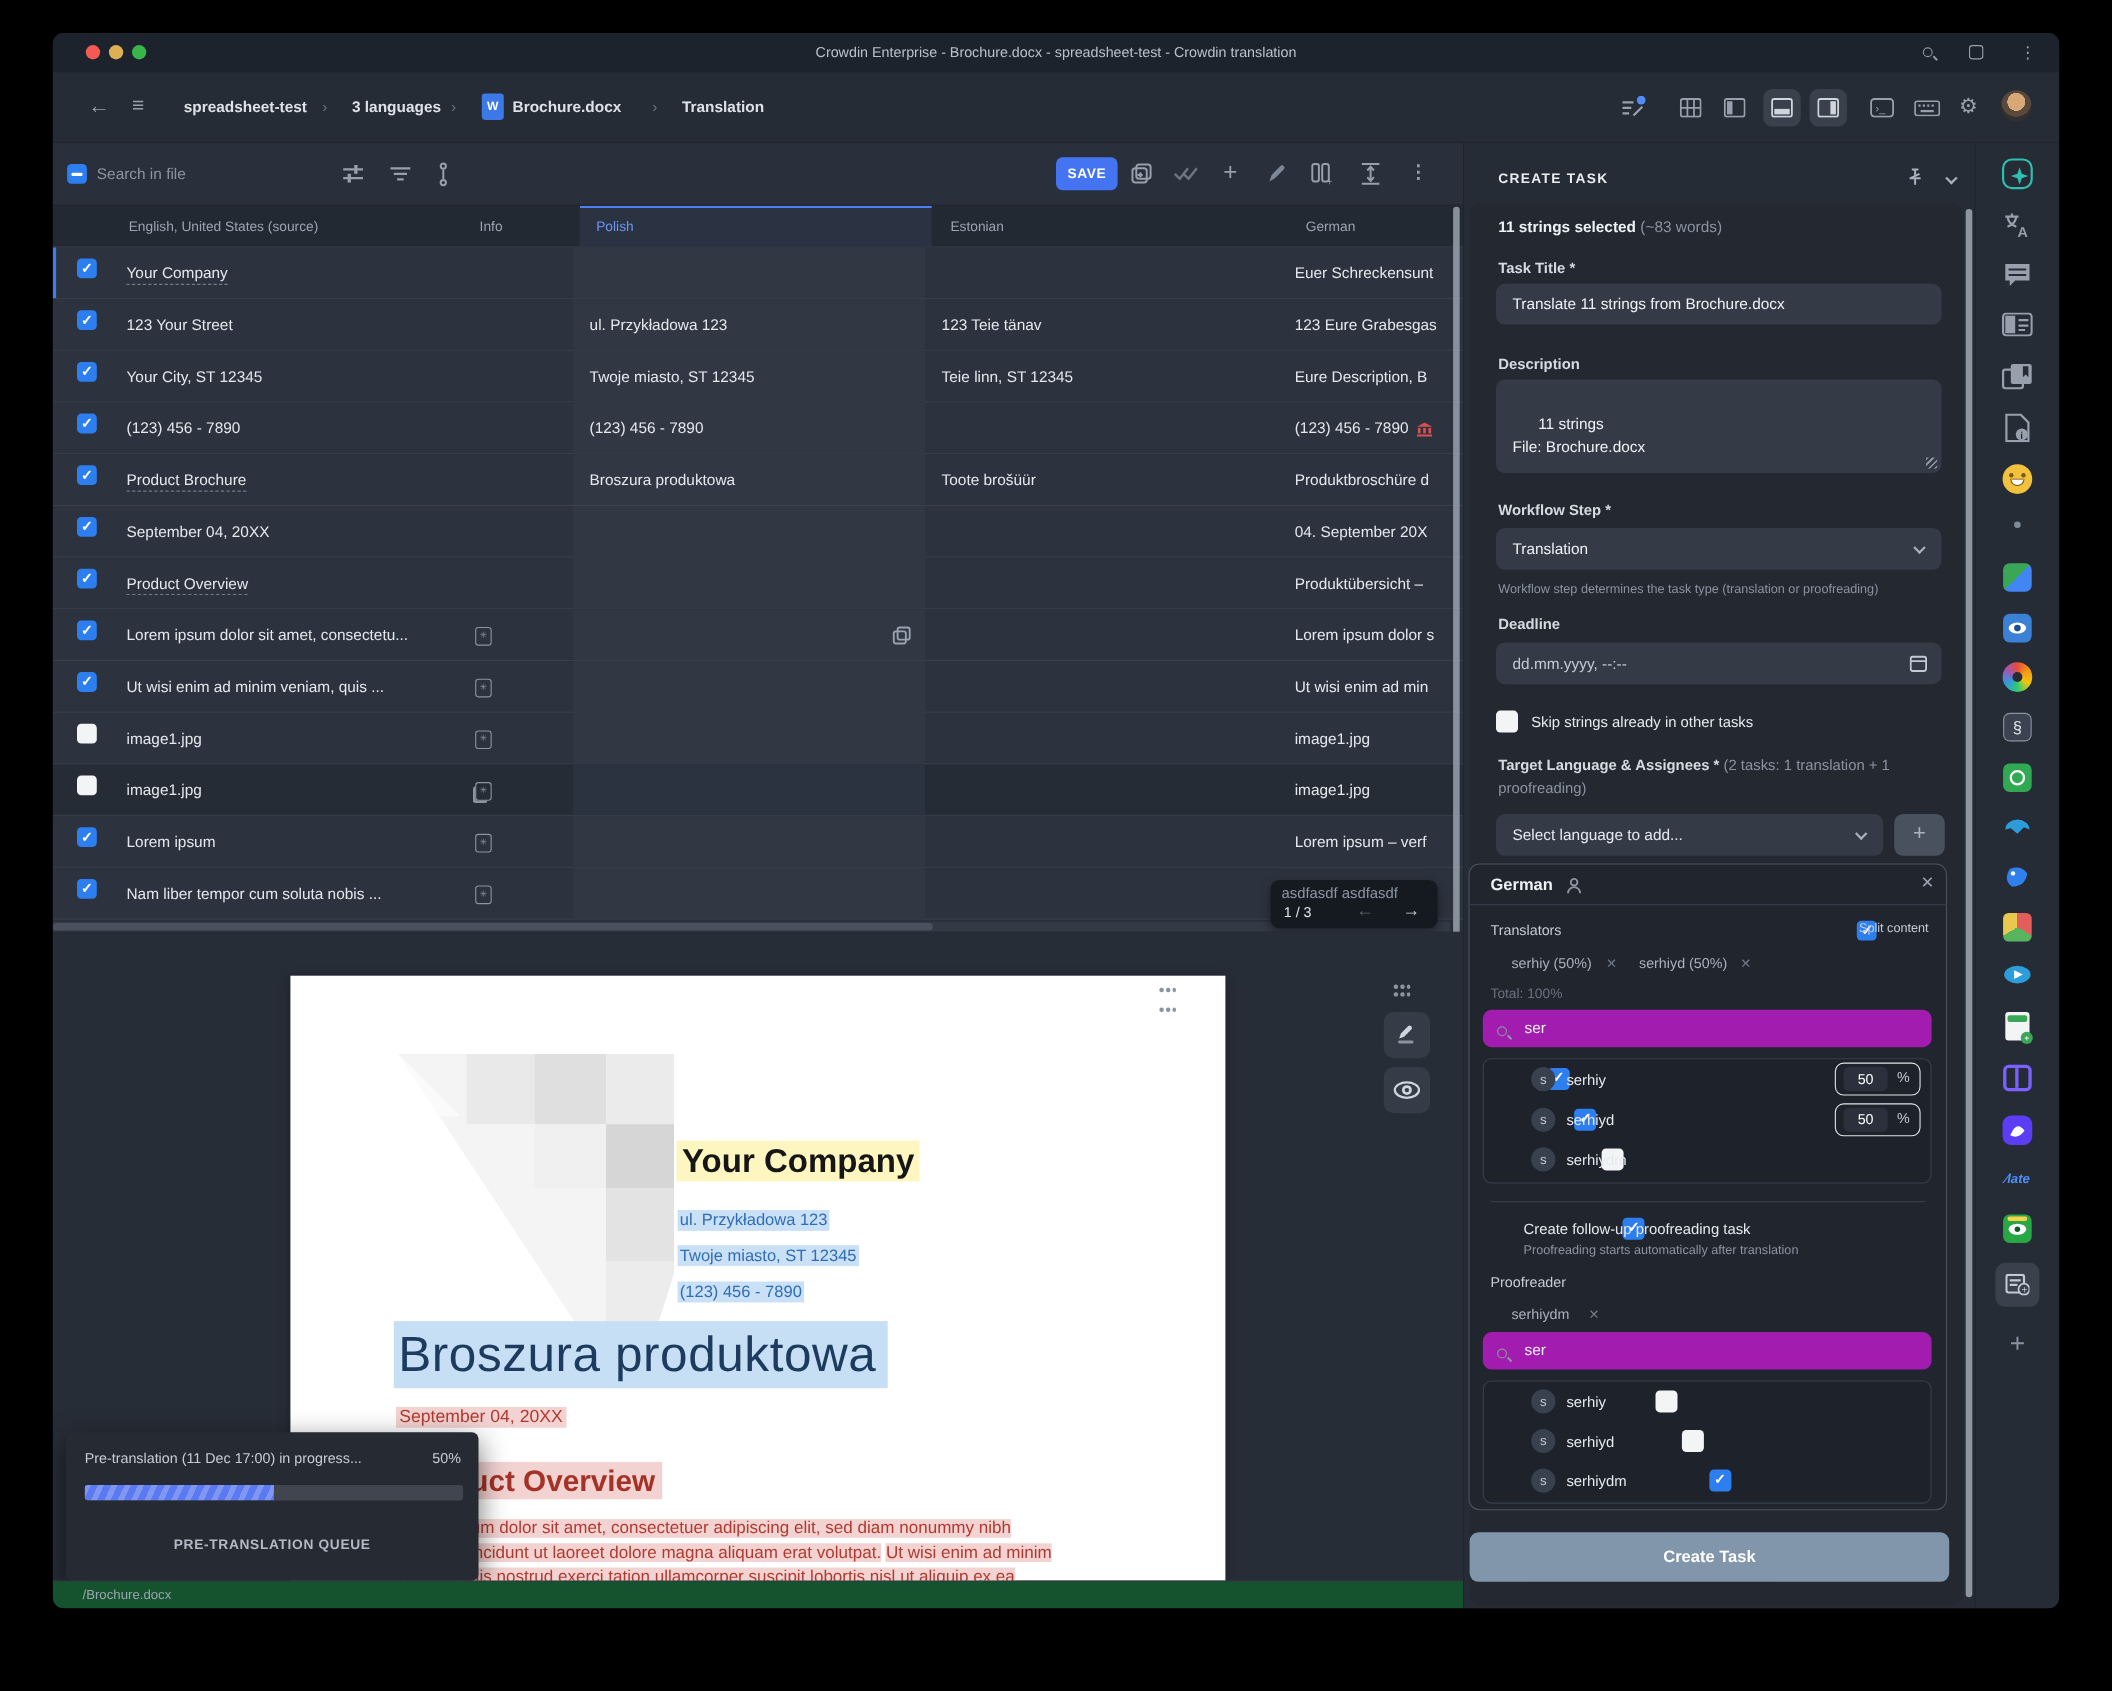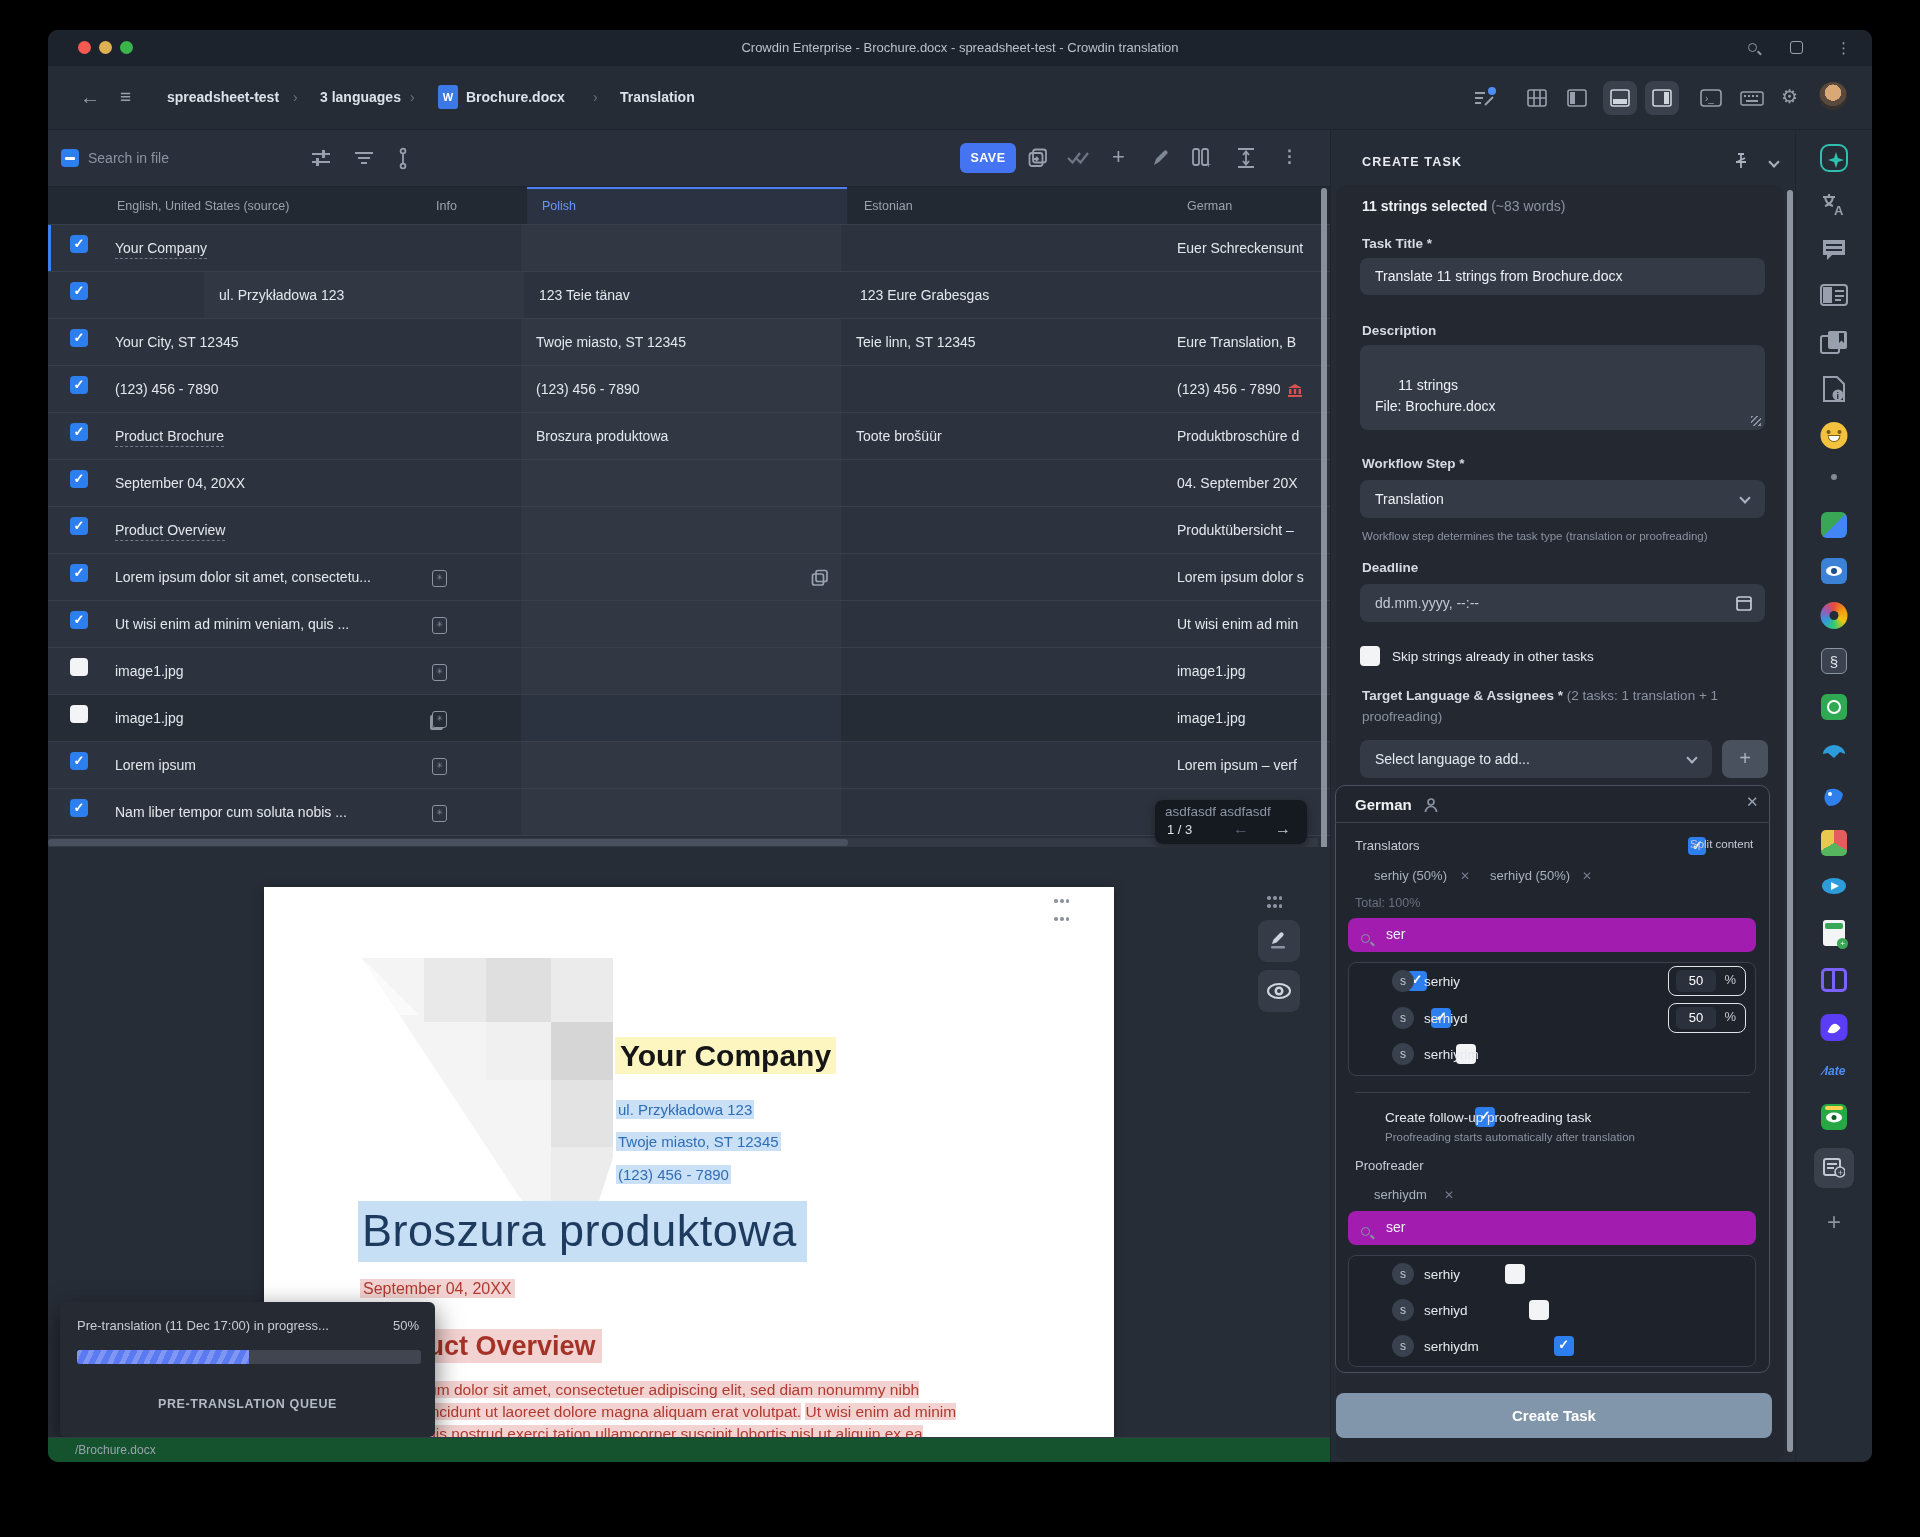--- a/index.html
+++ b/index.html
@@ -277,32 +277,33 @@
       <div class="trow active">
         <div class="tc col-cb cbc"><span class="cb on"></span></div>
         <div class="tc col-src"><span class="du">Your Company</span></div>
         <div class="tc col-info"></div>
         <div class="tc col-pl plc"></div>
         <div class="tc col-et"></div>
         <div class="tc col-de">Euer Schreckensunt</div>
       </div>
       <div class="trow">
         <div class="tc col-cb cbc"><span class="cb on"></span></div>
+        <div class="tc col-src">123 Your Street</div>
         <div class="tc col-info"></div>
         <div class="tc col-pl plc">ul. Przykładowa 123</div>
         <div class="tc col-et">123 Teie tänav</div>
         <div class="tc col-de">123 Eure Grabesgas</div>
       </div>
       <div class="trow">
         <div class="tc col-cb cbc"><span class="cb on"></span></div>
         <div class="tc col-src">Your City, ST 12345</div>
         <div class="tc col-info"></div>
         <div class="tc col-pl plc">Twoje miasto, ST 12345</div>
         <div class="tc col-et">Teie linn, ST 12345</div>
-        <div class="tc col-de">Eure Translation, B</div>
+        <div class="tc col-de">Eure Description, B</div>
       </div>
       <div class="trow">
         <div class="tc col-cb cbc"><span class="cb on"></span></div>
         <div class="tc col-src">(123) 456 - 7890</div>
         <div class="tc col-info"></div>
         <div class="tc col-pl plc">(123) 456 - 7890</div>
         <div class="tc col-et"></div>
         <div class="tc col-de"><span>(123) 456 - 7890</span>
           <svg width="14" height="13" style="vertical-align:middle;margin-left:4px;">
               <g fill="#d85050">

